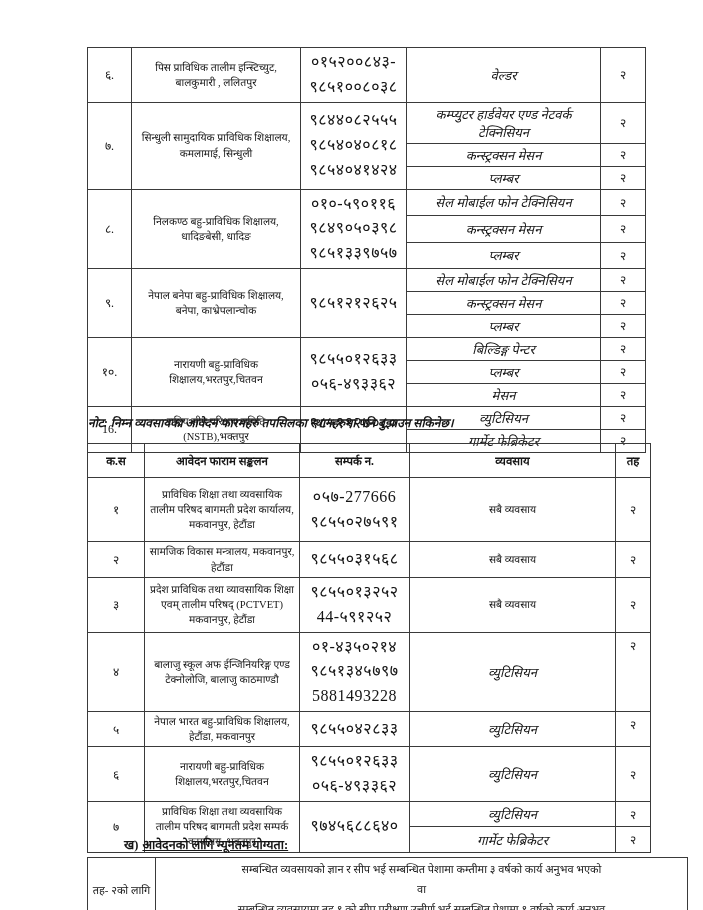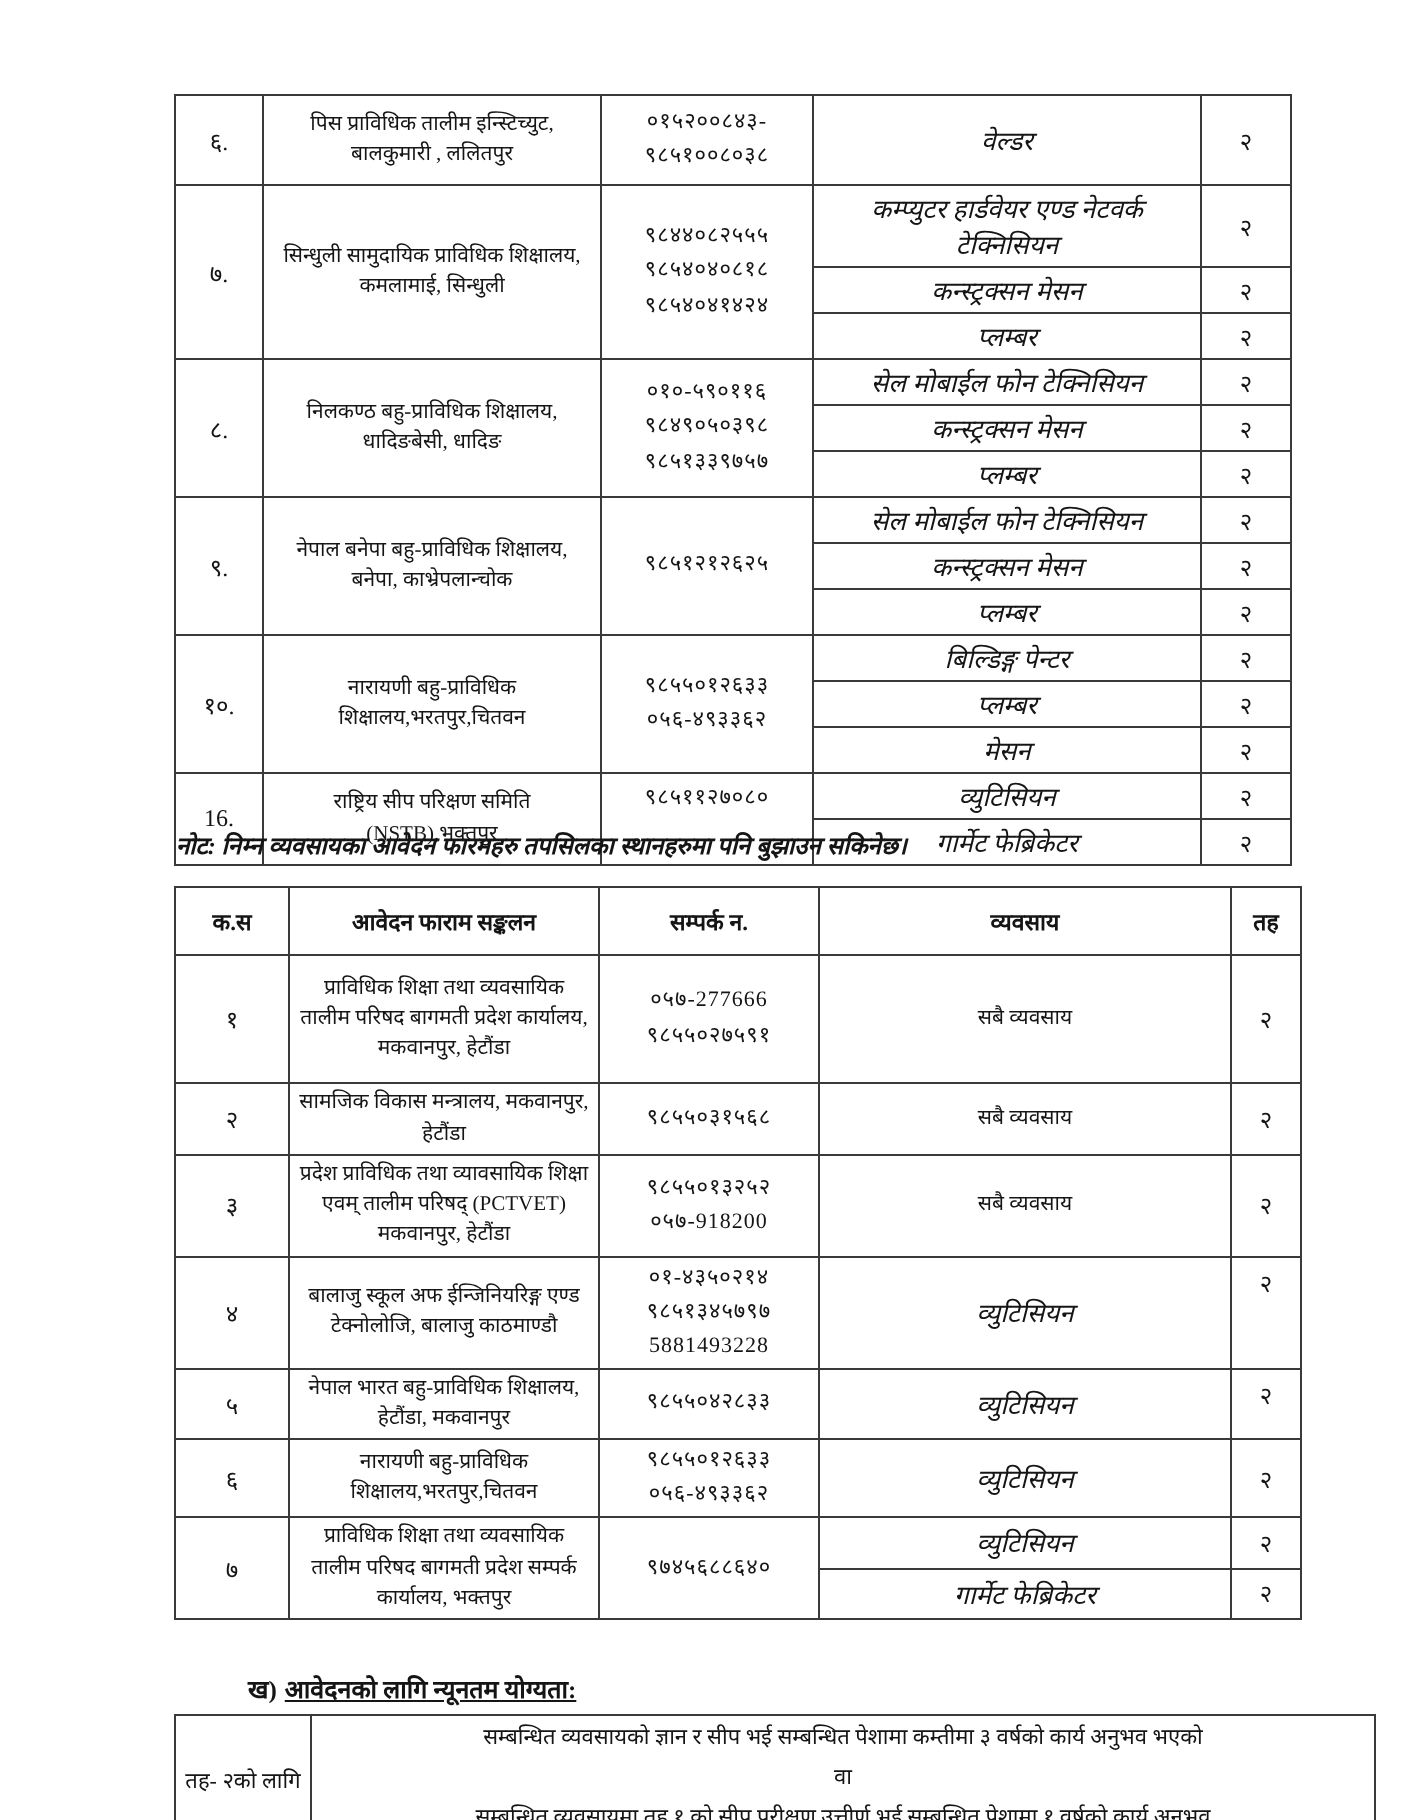--- a/index.html
+++ b/index.html
@@ -9,21 +9,21 @@
     color:#151515;
   }
   table{border-collapse:collapse;table-layout:fixed;}
   td,th{border:1px solid #3a3a3a;text-align:center;vertical-align:middle;
         padding:2px 4px;overflow:hidden;}
   .tbl1{position:absolute;left:87px;top:47px;width:558px;}
   .tbl2{position:absolute;left:87px;top:443px;width:563px;}
   .tbl3{position:absolute;left:87px;top:857px;width:600px;}
   .sn{font-size:12px;}
   .inst{font-size:10.5px;line-height:1.45;}
-  .phone{font-size:11px;white-space:pre-line;line-height:1.55;letter-spacing:0.5px;font-family:Liberation Serif, serif;}
+  .phone{font-size:16px;white-space:pre-line;line-height:1.55;letter-spacing:0.5px;font-family:Liberation Serif, serif;}
   .trade{font-size:13px;font-style:italic;}
   .lvl{font-size:12px;}
   .t2head td{font-weight:bold;font-size:11.5px;}
   .note{position:absolute;left:88px;top:414px;font-size:12px;font-weight:bold;font-style:italic;}
   .secb{position:absolute;left:88px;top:836px;font-size:12.5px;font-weight:bold;margin-left:36px;}
   .secb .und{text-decoration:underline;margin-left:4px;}
   .qual-label{font-size:11px;}
   .qual-text{font-size:11px;white-space:pre-line;line-height:1.8;}
   .va-top{vertical-align:top;padding-top:4px;}
 </style>
@@ -166,21 +166,21 @@
     <td class="inst">सामजिक विकास मन्त्रालय, मकवानपुर, हेटौंडा</td>
     <td class="phone">९८५५०३१५६८</td>
     <td class="inst">सबै व्यवसाय</td>
     <td class="lvl">२</td>
   </tr>
 
   <tr style="height:50px">
     <td class="sn">३</td>
     <td class="inst">प्रदेश प्राविधिक तथा व्यावसायिक शिक्षा एवम् तालीम परिषद् (PCTVET) मकवानपुर, हेटौंडा</td>
     <td class="phone">९८५५०१३२५२
-०५७-918200</td>
+44-५९१२५२</td>
     <td class="inst">सबै व्यवसाय</td>
     <td class="lvl">२</td>
   </tr>
 
   <tr style="height:56px">
     <td class="sn">४</td>
     <td class="inst">बालाजु स्कूल अफ ईन्जिनियरिङ्ग एण्ड टेक्नोलोजि, बालाजु काठमाण्डौ</td>
     <td class="phone">०१-४३५०२१४
 ९८५१३४५७९७
 5881493228</td>

